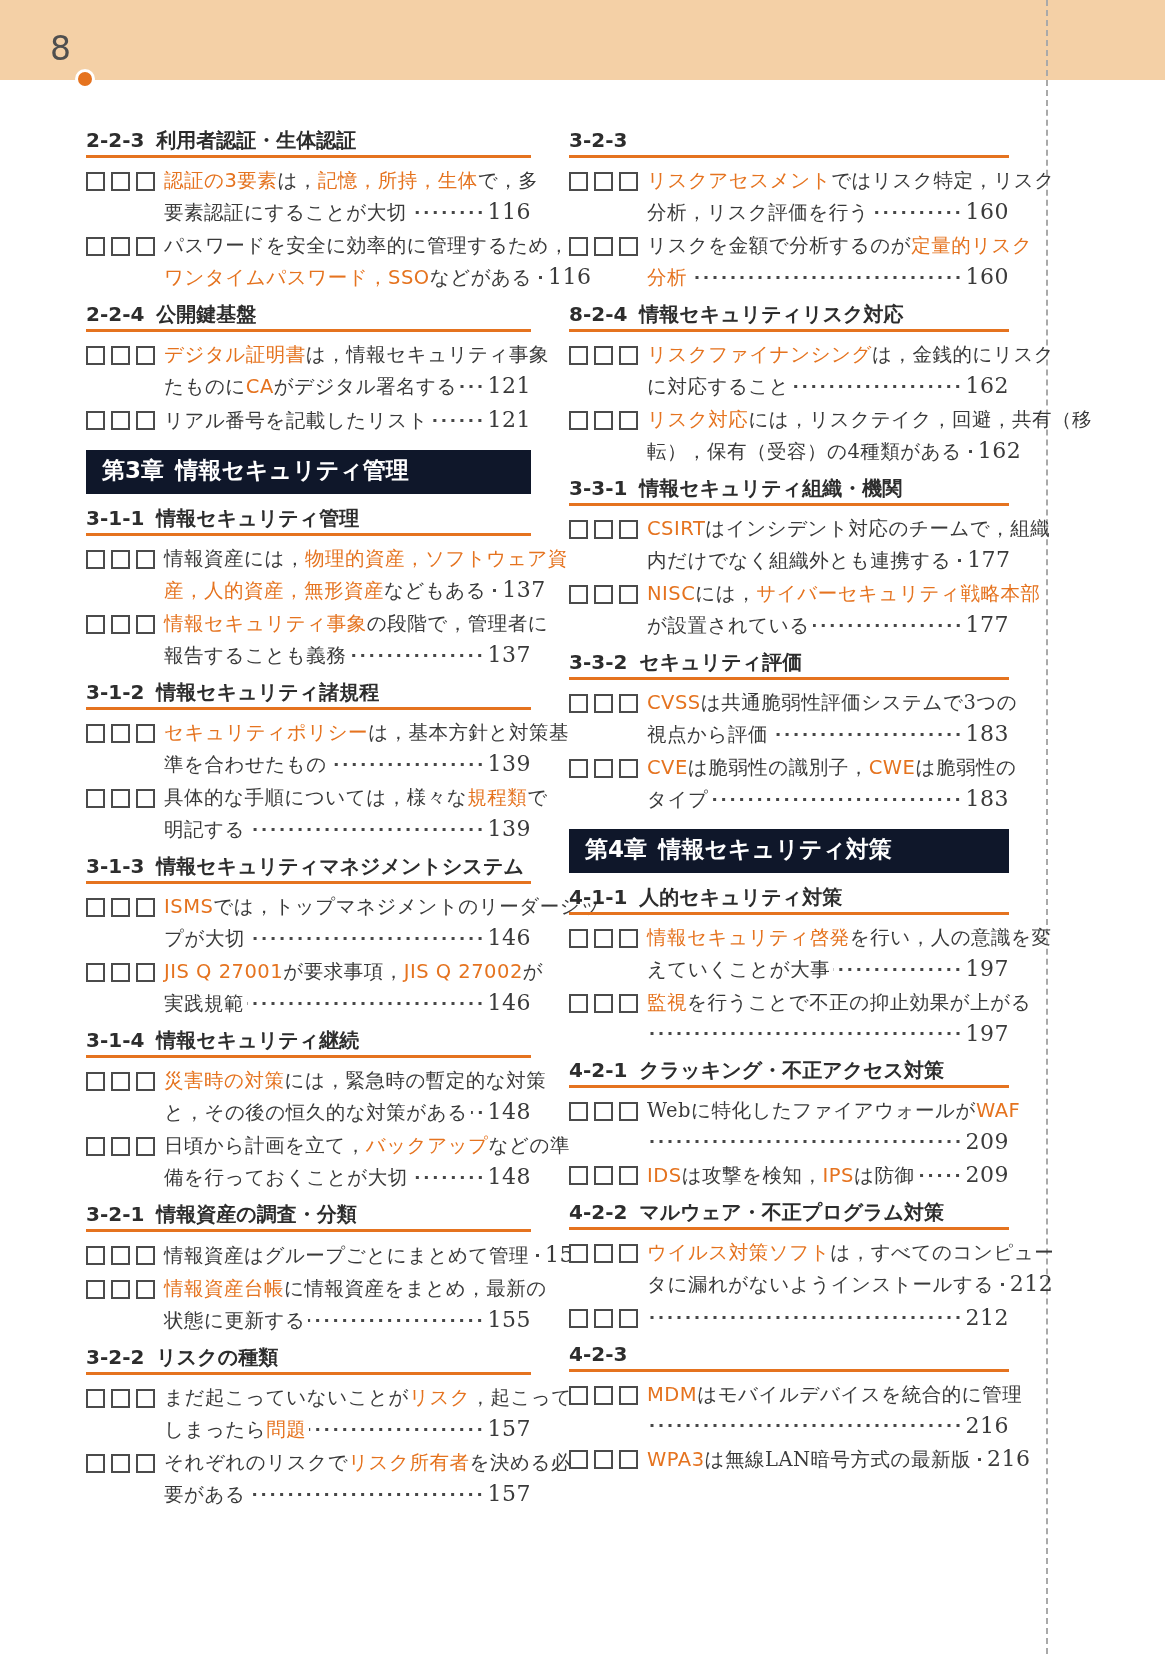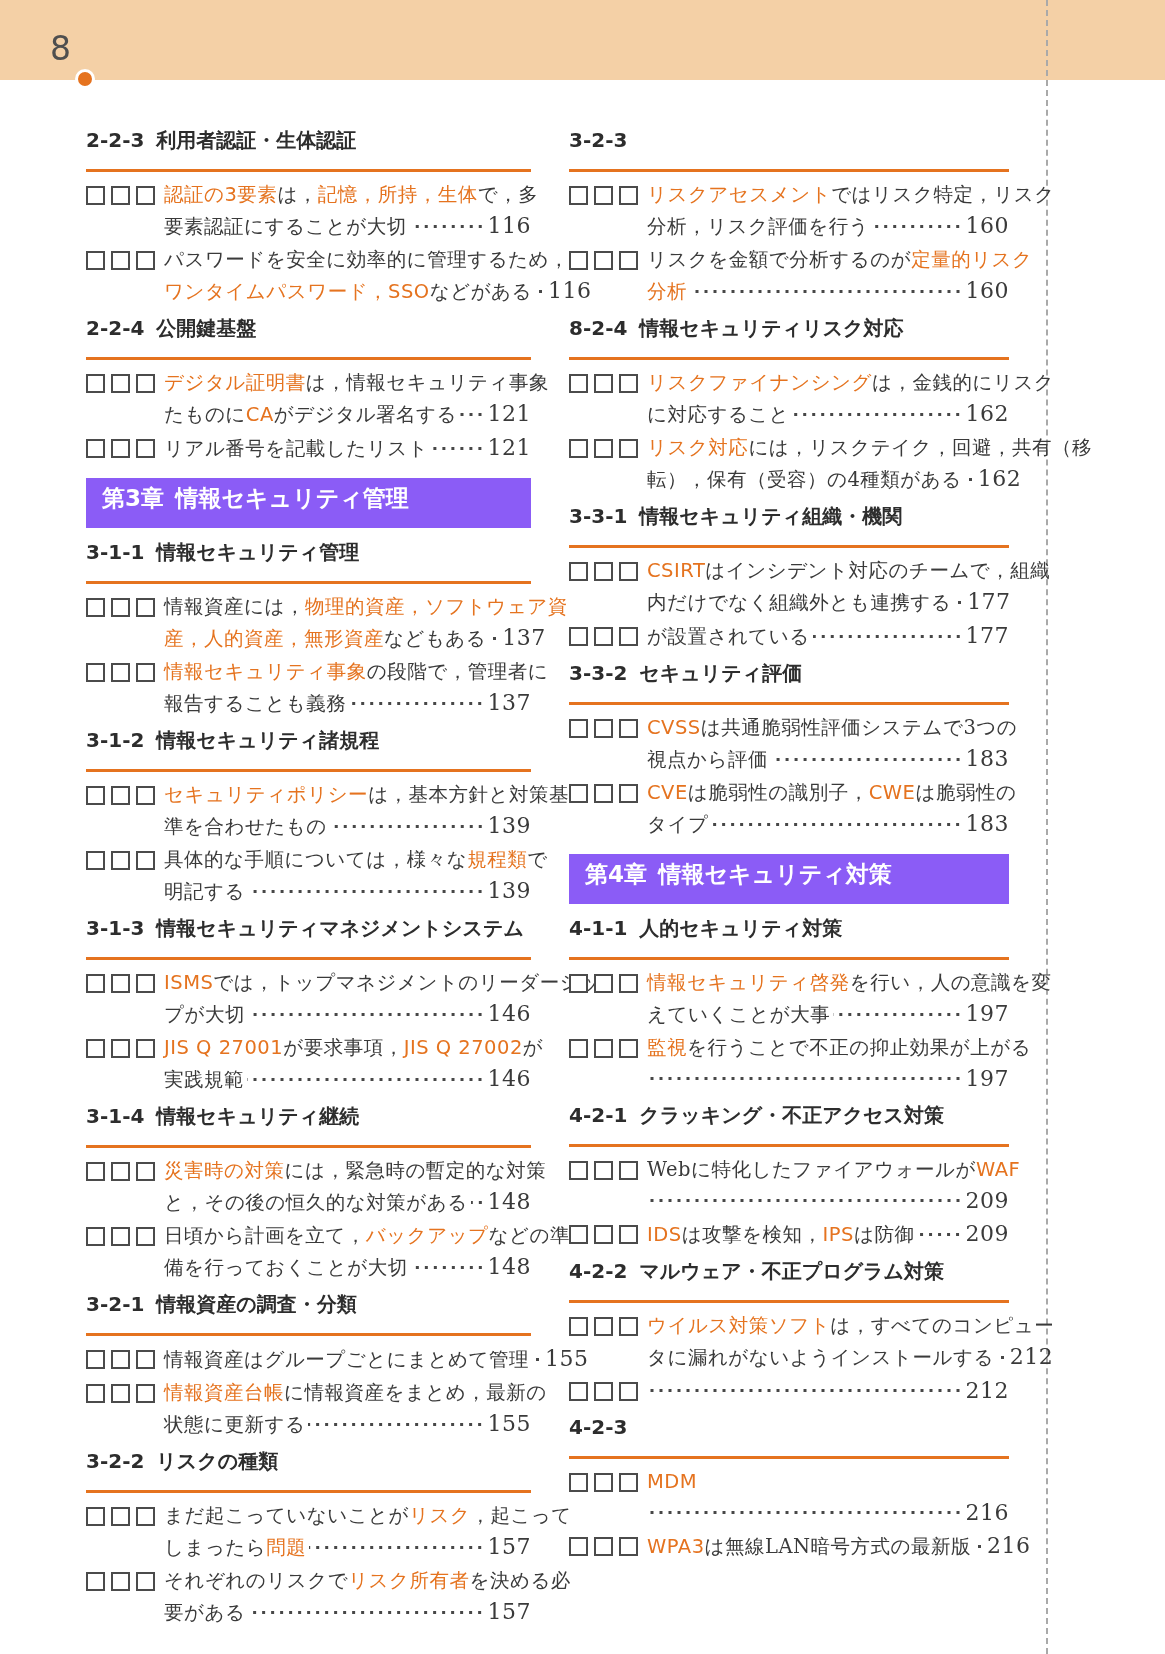--- a/index.html
+++ b/index.html
@@ -20,28 +20,28 @@
   }
   .cutline{position:absolute;top:0;bottom:0;left:1046px;width:0;border-left:2px dashed #a9a9a9;}
   .col{position:absolute;top:128px;}
   .col-left{left:86px;width:445px;}
   .col-right{left:569px;width:440px;}
 
   .sec-head{
     display:flex;gap:12px;align-items:baseline;
     font-family:"DejaVu Sans","Liberation Sans",sans-serif;
     font-weight:bold;font-size:20px;line-height:24px;color:#2d2d2d;
-    border-bottom:3px solid #e5731f;padding-bottom:17px;margin:9px 0 7px 0;
+    border-bottom:3px solid #e5731f;padding-bottom:3px;margin:9px 0 7px 0;
   }
   .col > .sec:first-child .sec-head{margin-top:0;}
   .chapter{
-    background:#8b5cf6;color:#ffffff;
+    background:#0f172a;color:#ffffff;
     font-family:"DejaVu Sans","Liberation Sans",sans-serif;
     font-weight:bold;font-size:23px;line-height:27px;
-    padding:7px 6px 16px 16px;margin:14px 0 12px 0;
+    padding:7px 6px 10px 16px;margin:14px 0 12px 0;
   }
   .item{display:flex;margin:0 0 2px 0;}
   .boxes{width:78px;flex:none;display:flex;gap:6px;padding-top:7px;}
   .box{width:19px;height:19px;border:2px solid #4b4b4b;background:#fff;box-sizing:border-box;}
   .text{flex:1;font-size:19.5px;line-height:31px;color:#3a3a3a;letter-spacing:0.5px;min-width:0;}
   .line{display:flex;align-items:baseline;white-space:nowrap;}
   .hl{color:#e5731f;font-family:"DejaVu Sans","Liberation Sans",sans-serif;}
   .leader{
     flex:1 1 auto;align-self:stretch;min-width:10px;margin:0 3px;
     background-image:radial-gradient(circle,#474747 1.6px,transparent 2px);
@@ -508,20 +508,25 @@
         </div>
       </div>
       <div class="item">
         <div class="boxes">
           <span class="box"></span>
           <span class="box"></span>
           <span class="box"></span>
         </div>
         <div class="text">
           <div class="line">
+            <span class="hl">NISC</span>
+            <span>には，</span>
+            <span class="hl">サイバーセキュリティ戦略本部</span>
+          </div>
+          <div class="line">
             <span>が設置されている</span>
             <span class="leader"></span>
             <span class="pg">177</span>
           </div>
         </div>
       </div>
     </div>
     <div class="sec">
       <div class="sec-head">
         <span class="sec-id">3-3-2</span>
@@ -691,20 +696,21 @@
       </div>
       <div class="item">
         <div class="boxes">
           <span class="box"></span>
           <span class="box"></span>
           <span class="box"></span>
         </div>
         <div class="text">
           <div class="line">
             <span class="hl">MDM</span>
+            <span>はモバイルデバイスを統合的に管理</span>
           </div>
           <div class="line">
             <span class="leader"></span>
             <span class="pg">216</span>
           </div>
         </div>
       </div>
       <div class="item">
         <div class="boxes">
           <span class="box"></span>

